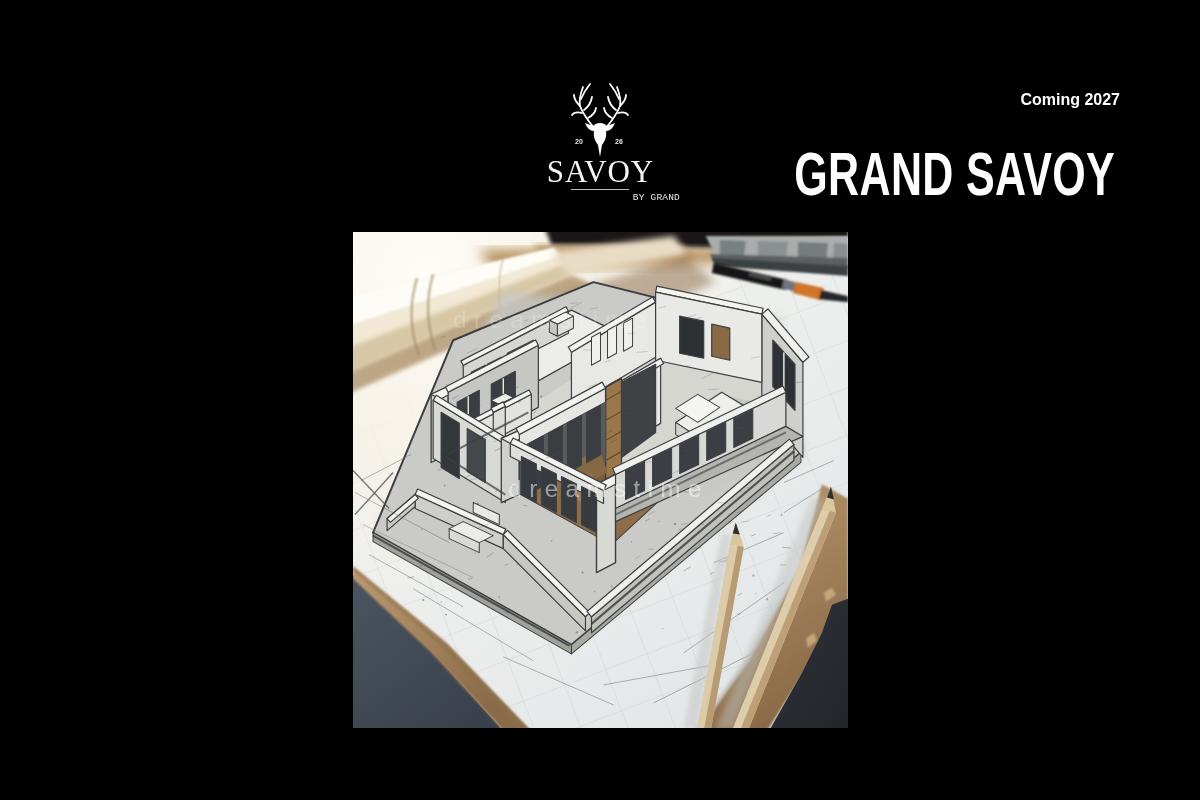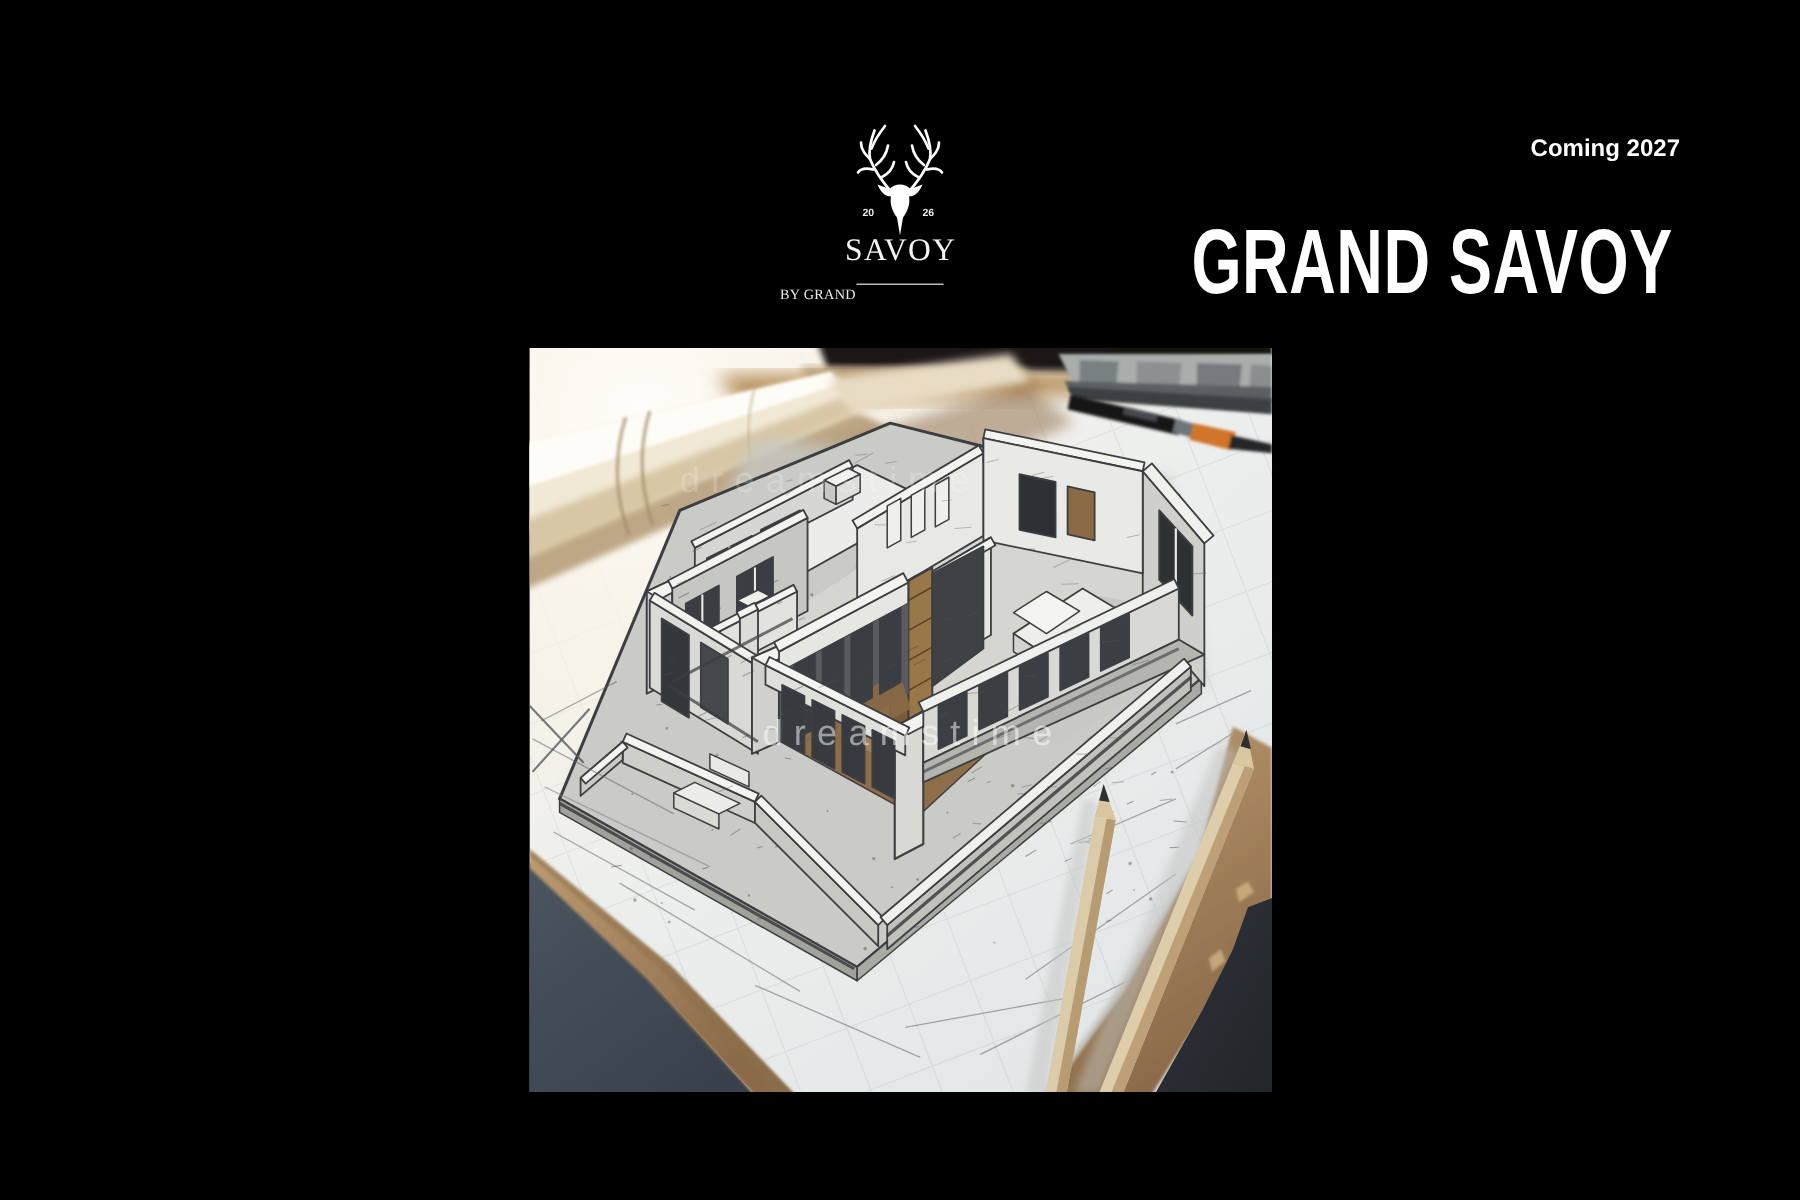--- a/index.html
+++ b/index.html
@@ -1,18 +1,18 @@
 <!DOCTYPE html>
 <html><head><meta charset="utf-8"><style>
 html,body{margin:0;padding:0;background:#000;width:1200px;height:800px;overflow:hidden;position:relative}
 .photo{position:absolute;left:353px;top:232px;width:495px;height:496px}
 .photo svg{width:495px;height:496px}
-.savoy{position:absolute;left:520px;top:156px;width:160px;text-align:center;line-height:1;color:#f4f4f4;font-family:"Liberation Serif",serif;font-size:21px;letter-spacing:0.9px;text-indent:0.9px}
+.savoy{position:absolute;left:520px;top:156px;width:160px;text-align:center;line-height:1;color:#f4f4f4;font-family:"Liberation Serif",serif;font-size:31px;letter-spacing:0.9px;text-indent:0.9px}
 .rule{position:absolute;left:571px;top:189px;width:58px;height:1px;background:#bdbdbd}
-.bygrand{position:absolute;left:520px;top:193px;width:160px;text-align:left;line-height:1;color:#eaeaea;font-family:Liberation Serif, serif;font-size:9.5px;letter-spacing:0.2px}
+.bygrand{position:absolute;left:520px;top:193px;width:160px;text-align:right;line-height:1;color:#eaeaea;font-family:Liberation Mono, monospace;font-size:9.5px;letter-spacing:0.2px}
 .coming{position:absolute;right:80px;top:92px;line-height:1;color:#fff;font-family:"Liberation Sans",sans-serif;font-size:16px;font-weight:700}
 .title{position:absolute;right:85px;top:144px;line-height:1;color:#fff;font-family:"Liberation Sans",sans-serif;font-size:61px;font-weight:700;transform:scaleX(0.705);transform-origin:100% 50%;white-space:nowrap;letter-spacing:0.5px}
 </style></head><body>
 <div class="photo"><svg width="494" height="495" viewBox="0 0 494 495">
 <defs>
  <linearGradient id="paper" x1="0" y1="0" x2="0.8" y2="1">
   <stop offset="0" stop-color="#f7f3ea"></stop>
           <stop offset="0.5" stop-color="#edefed"></stop>
           <stop offset="1" stop-color="#e2e6e7"></stop>
  </linearGradient>

